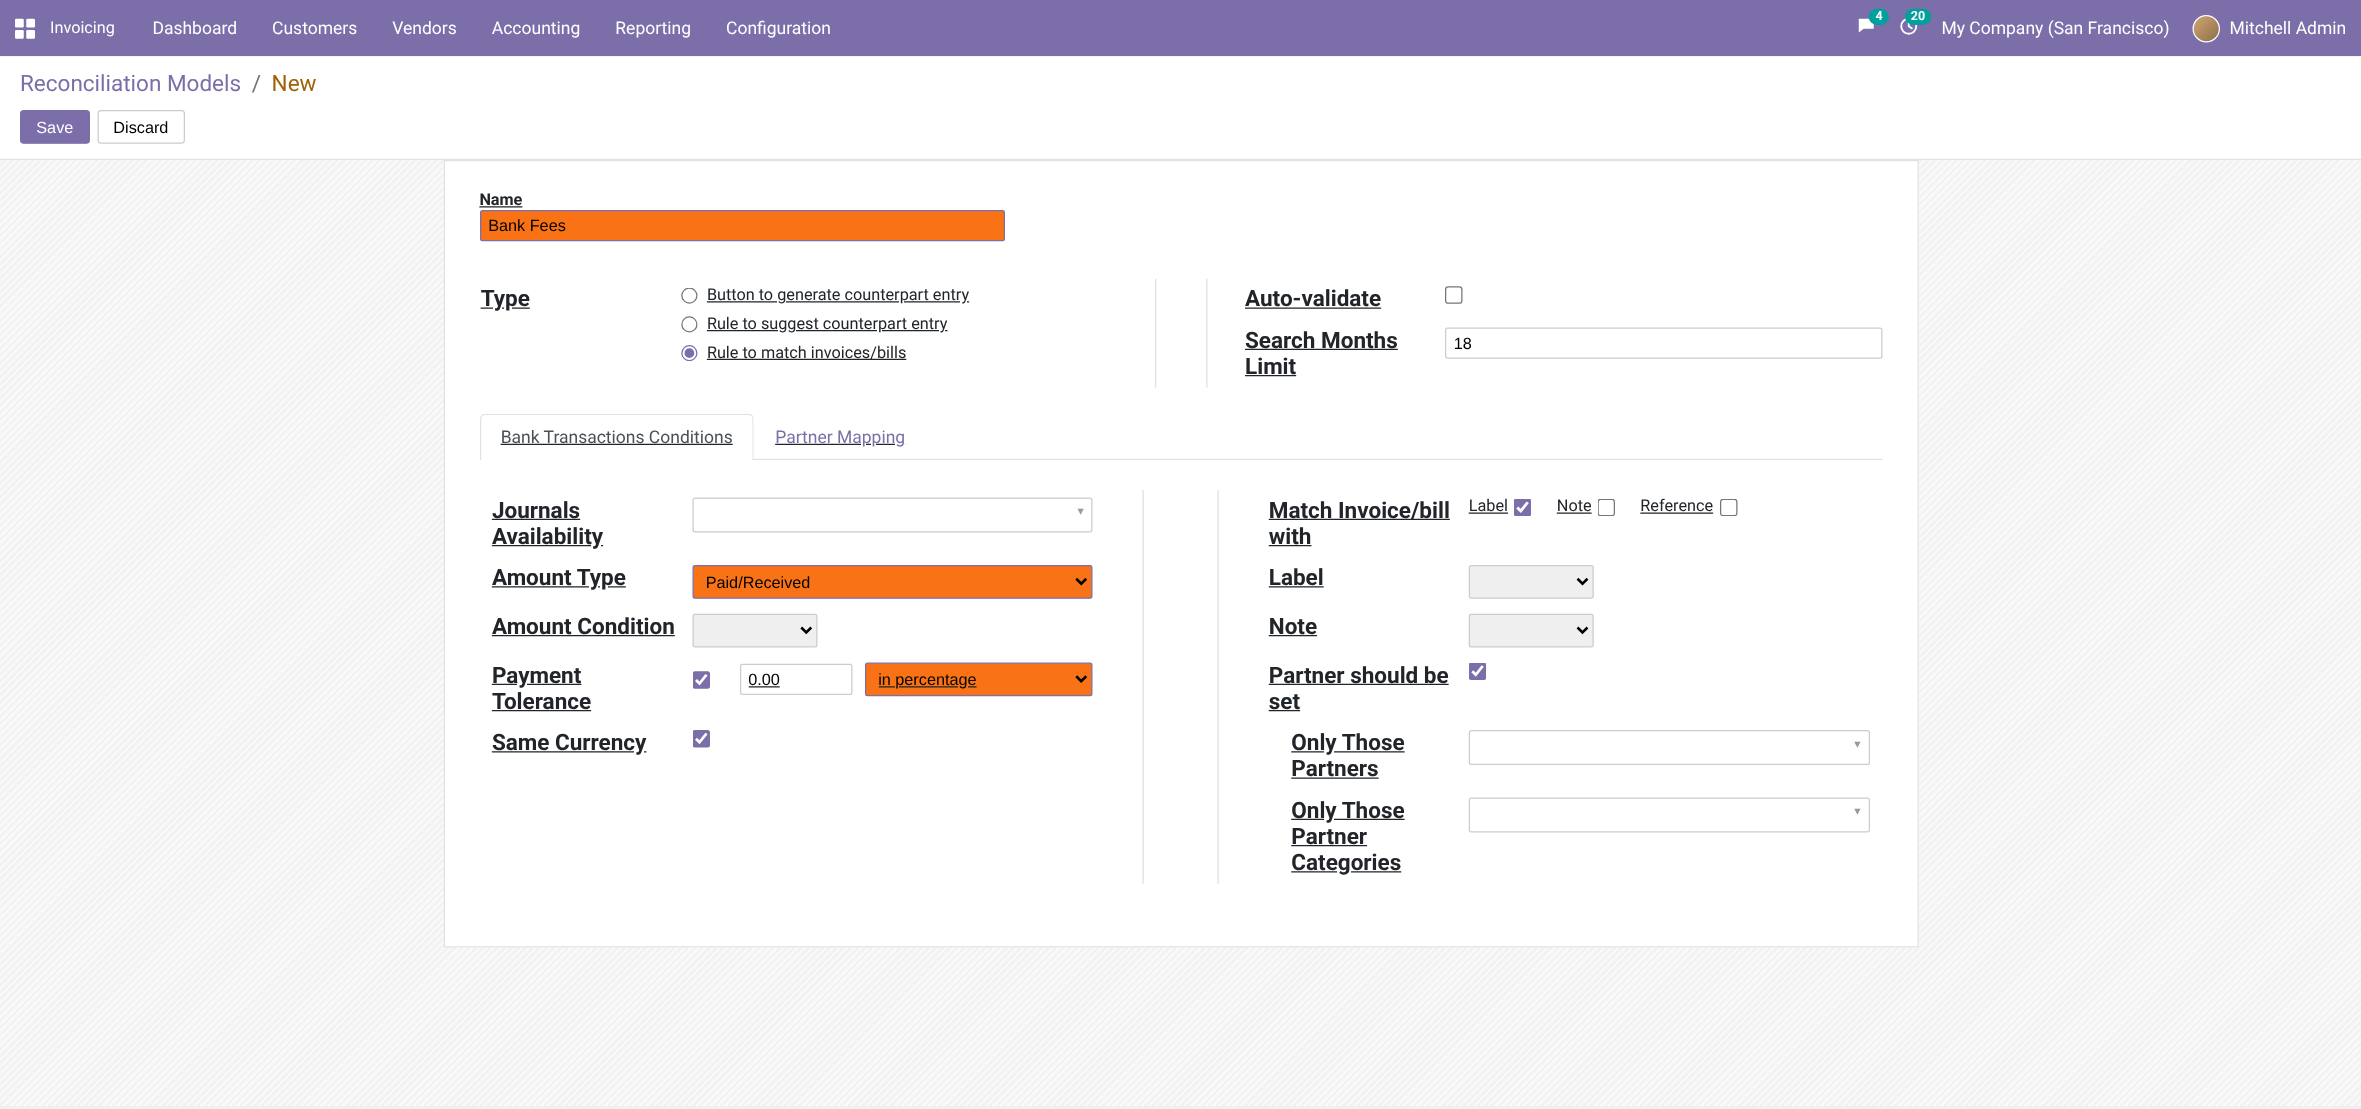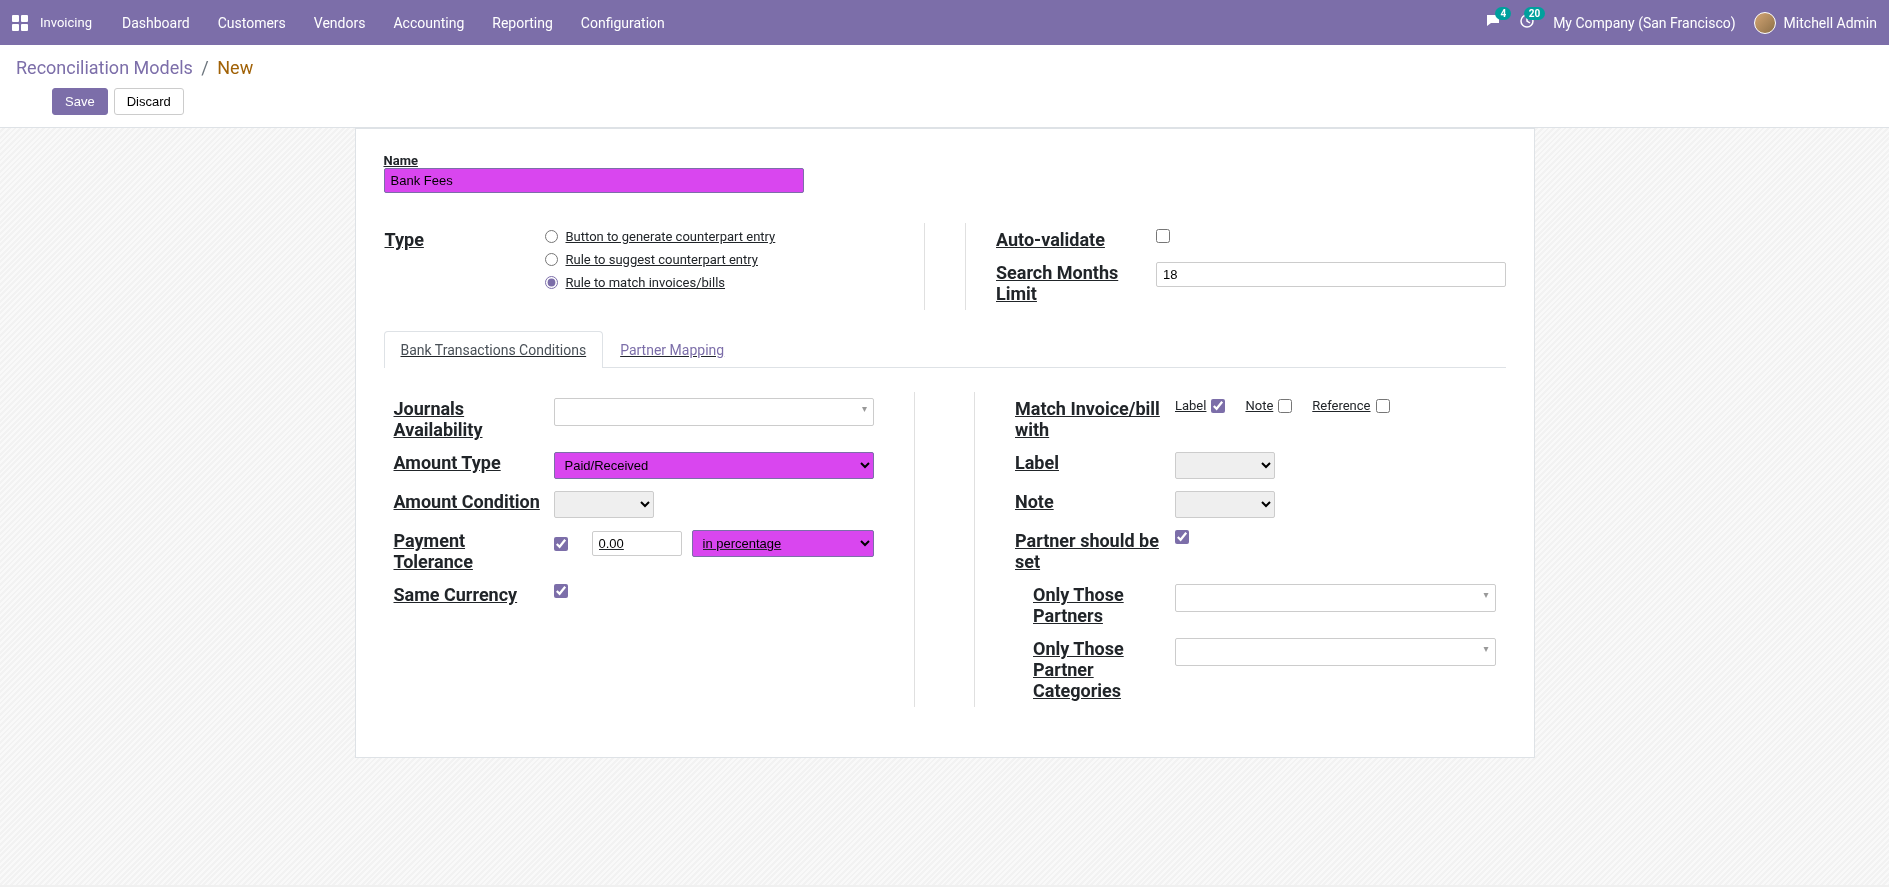--- a/index.html
+++ b/index.html
@@ -58,21 +58,21 @@
   .breadcrumb .current { color: #a16207; text-align: right; }
   .cp-buttons { display: flex; gap: 6px; }
   .btn {
     padding: 5px 12px;
     border: 1px solid #ccc;
     background: #fff;
     cursor: pointer;
     border-radius: 3px;
     font-size: 13px;
   }
-  .btn-primary { background: #7c6ea9; color: #fff; border-color: #7c6ea9; margin-left: 36px; }
+  .btn-primary { background: #7c6ea9; color: #fff; border-color: #7c6ea9; }
 
   .content-wrap {
     background: repeating-linear-gradient(135deg,#f9f9f9,#f9f9f9 2px,#f2f2f2 2px,#f2f2f2 4px);
     padding: 0 0 40px 0;
     min-height: calc(100vh - 130px);
   }
   .form-sheet {
     max-width: 1180px;
     margin: 0 auto;
     background: #fff;
@@ -103,21 +103,21 @@
 
   .radio-row { margin-bottom: 8px; display:flex; align-items:center; gap:8px; }
   .radio-row input { accent-color: #7c6ea9; }
 
   input[type=text], input[type=number], select {
     padding: 4px 6px;
     border: 1px solid #ccc;
     border-radius: 2px;
     font-size: 13px;
   }
-  .highlight { background: #d946ef; border-color: #7c6ea9 !important; }
+  .highlight { background: #f97316; border-color: #7c6ea9 !important; }
   input[type=checkbox] { accent-color: #7c6ea9; width: 14px; height: 14px; }
 
   .tabs { margin-top: 20px; border-bottom: 1px solid #dee2e6; display: flex; }
   .tab {
     padding: 10px 16px;
     cursor: pointer;
     font-size: 14px;
     color: #7c6ea9;
     border: 1px solid transparent;
     border-bottom: none;

